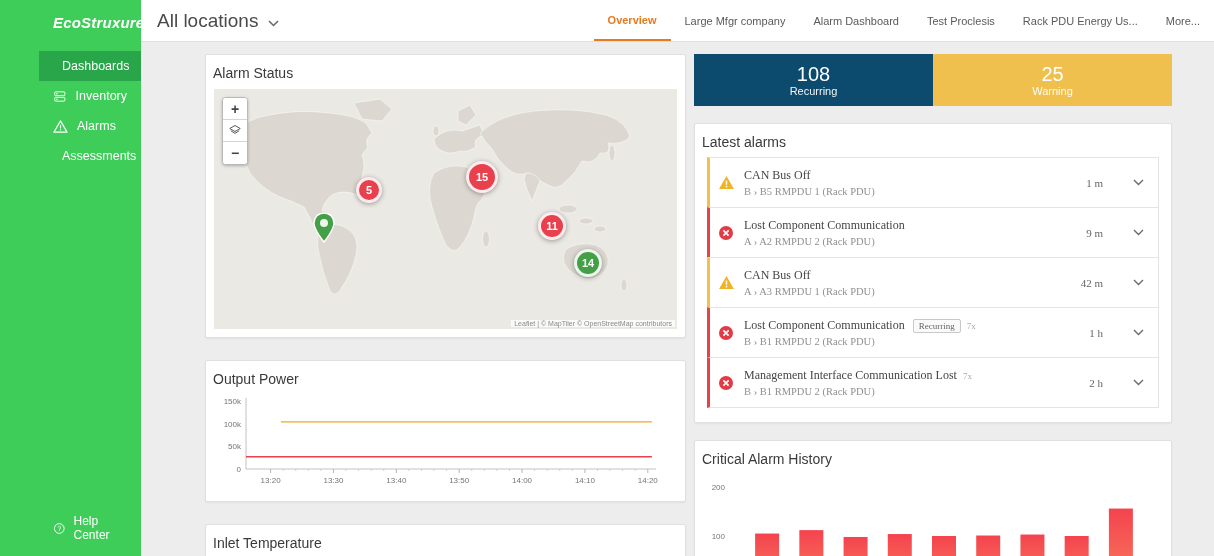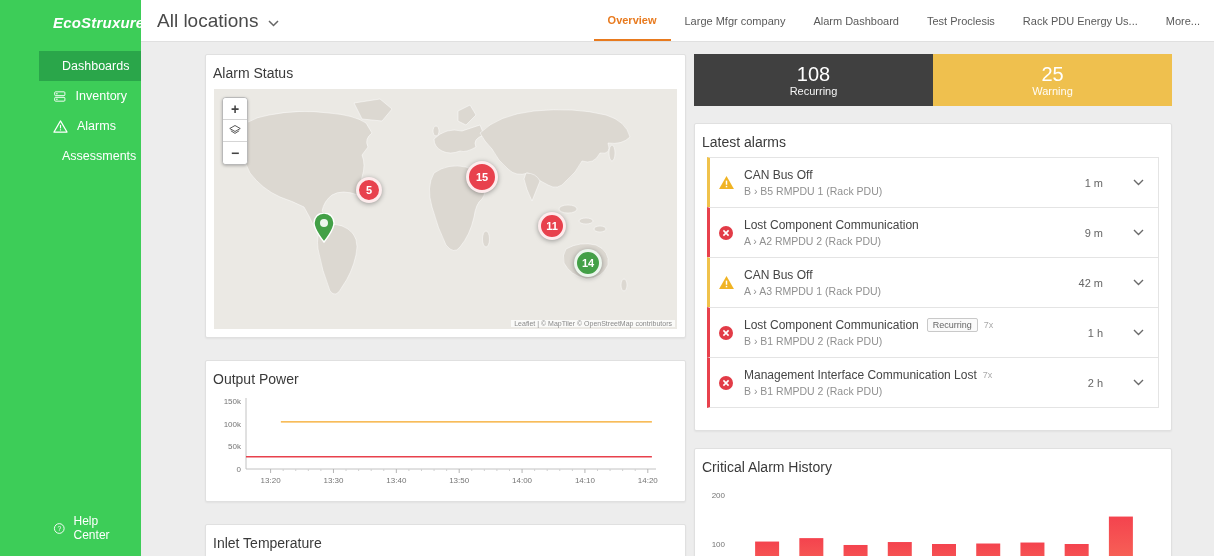--- a/index.html
+++ b/index.html
@@ -40,25 +40,25 @@
   .marker { position:absolute; transform:translate(-50%,-50%); border-radius:50%; background:#e8414d; color:#fff; border:3px solid rgba(255,255,255,.9); box-shadow:0 1px 5px rgba(0,0,0,.35); display:flex; align-items:center; justify-content:center; font-size:11px; font-weight:700; cursor:pointer; }
   .marker.ok { background:#43a047; }
   .pin { position:absolute; transform:translate(-50%,-100%); cursor:pointer; }
   .attribution { position:absolute; right:2px; bottom:2px; font-size:7px; color:#8a8a8a; background:rgba(255,255,255,.75); padding:0 3px; }
 
   
   .stats-row { display:flex; height:52px; flex-shrink:0; }
   .stat { flex:1; color:#fff; display:flex; flex-direction:column; align-items:center; justify-content:center; cursor:pointer; }
   .stat .v { font-size:20px; line-height:1.1; }
   .stat .l { font-size:11px; opacity:.95; }
-  .stat.critical { background:#404040;text-align:center; }
+  .stat.critical { background:#0c4a6e;text-align:center; }
   .stat.warning { background:#efc04e; }
 
   
-  .alarm-list { margin:2px 12px 22px; }
+  .alarm-list { margin:2px 12px 14px;font-family:Liberation Serif, serif; }
   .alarm-row { display:flex; align-items:center; gap:10px; height:51px; padding:0 10px 0 9px; border:1px solid #e4e4e4; border-left-width:3px; margin-top:-1px; background:#fff; cursor:pointer; }
   .alarm-row.sev-warning { border-left-color:#f0c24b; }
   .alarm-row.sev-critical { border-left-color:#e8414d; }
   .sev { display:inline-flex; width:15px; flex-shrink:0; }
   .a-text { display:flex; flex-direction:column; gap:3px; min-width:0; }
   .a-line1 { display:flex; align-items:center; }
   .a-title { font-size:12px; color:#454545; white-space:nowrap; }
   .badge { border:1px solid #c9c9c9; background:#fafafa; color:#666; font-size:9px; padding:1px 5px; border-radius:2px; margin-left:8px; white-space:nowrap; }
   .count { font-size:9px; color:#aaa; margin-left:6px; }
   .a-path { font-size:10.5px; color:#909090; white-space:nowrap; }

